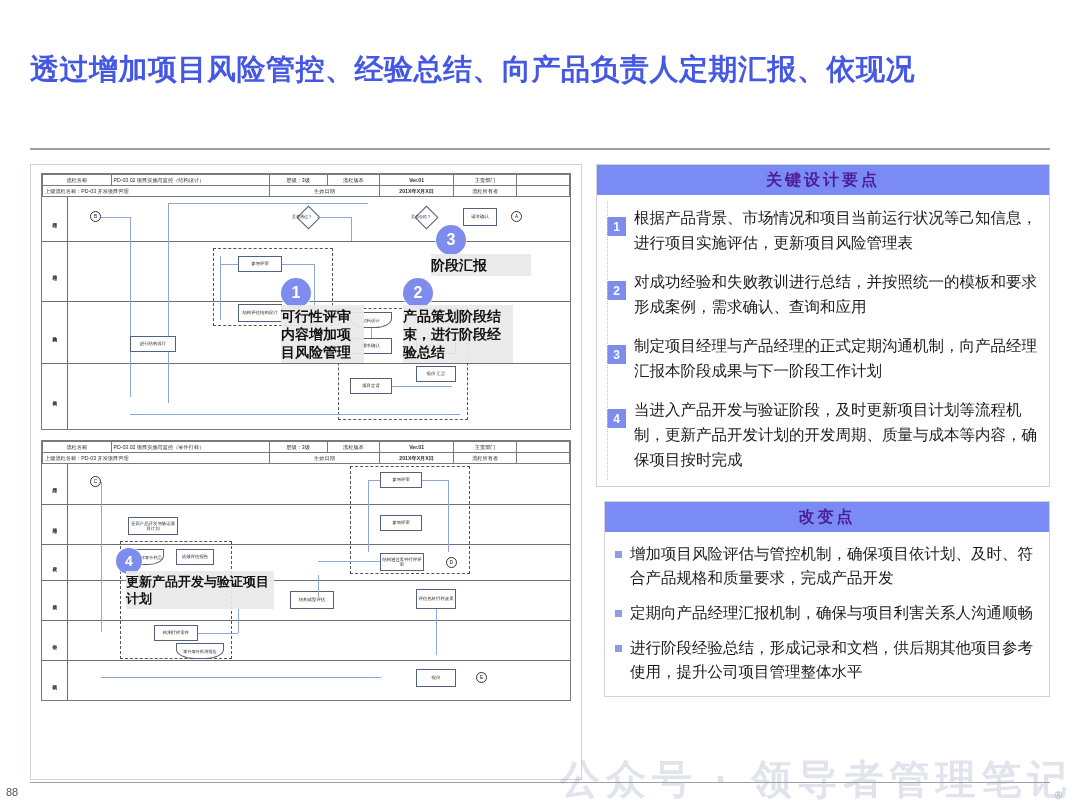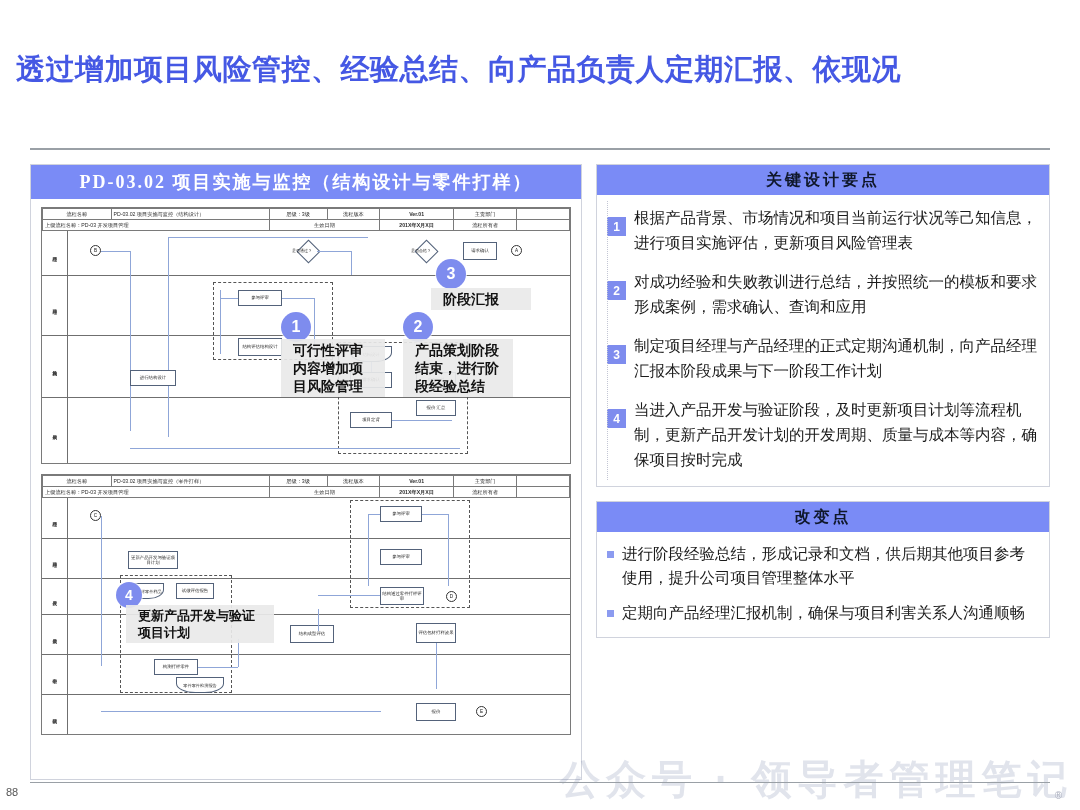--- a/index.html
+++ b/index.html
@@ -5,21 +5,21 @@
   * { box-sizing: border-box; margin: 0; padding: 0; }
   html, body {
     width: 1080px; height: 810px;
     background: #ffffff;
     font-family: "Liberation Sans", "DejaVu Sans", sans-serif;
     overflow: hidden;
   }
   #slide { position: relative; width: 1080px; height: 810px; background:#fff; }
 
   
-  .title-wrap { position:absolute; left:16px; top:52px; width:1020px; }
+  .title-wrap { position:absolute; left:30px; top:52px; width:1020px; }
   .title-line {
     color:#4558E4;
     font-weight:bold;
     font-size:29px;
     line-height:34px;
     letter-spacing:0.5px;
     white-space:nowrap;
   }
   .title-rule {
     position:absolute; left:30px; top:148px; width:1020px; height:2px;
@@ -97,29 +97,29 @@
   
   .callout-badge {
     position:absolute; width:30px; height:30px; border-radius:50%;
     background:#7E8CEE; color:#fff; font-size:16px; font-weight:bold;
     display:flex; align-items:center; justify-content:center;
     box-shadow:0 0 0 1px rgba(255,255,255,.7);
   }
   .callout-badge.small { width:26px; height:26px; font-size:14px; }
   .callout-text {
     position:absolute; background:rgba(233,233,233,0.92); color:#111;
-    font-weight:bold; font-size:14px; line-height:18px; padding:2px 12px;
+    font-weight:bold; font-size:14px; line-height:18px; padding:2px 0;
   }
   .callout-text.sm { font-size:13px; line-height:17px; }
 
   
   .right-col { position:absolute; left:596px; top:164px; width:454px; }
   .panel { border:1px solid #d0d3dd; background:#fff; }
   .panel-head {
-    height:30px; background:#7A8BF6; color:#0f172a;
+    height:30px; background:#7A8BF6; color:#4c1d95;
     display:flex; align-items:center; justify-content:center;
     font-family:"Liberation Serif","DejaVu Serif", serif;
     font-size:16px; letter-spacing:3px; font-weight:600;
   }
   .panel-body { padding:10px 12px 12px 10px; }
 
   .kp-row { display:flex; align-items:flex-start; margin-bottom:14px; }
   .kp-row:last-child { margin-bottom:2px; }
   .kp-num {
     width:19px; height:19px; min-width:19px; background:#7E8CEE; color:#fff;
@@ -177,21 +177,20 @@
 <body>
 
 <div id="slide">
 
   <div class="title-wrap">
     <div class="title-line">透过增加项目风险管控、经验总结、向产品负责人定期汇报、依现况</div>
   </div>
   <div class="title-rule"></div>
 
   <div class="left-panel">
-    <div class="left-band">PD-03.02 项目实施与监控（结构设计与零件打样）</div>
 
     <div class="chart-area">
 
       <div class="flow-card">
         <table class="meta">
           <tbody>
               <tr>
             <td class="c" style="width:13%">流程名称</td>
             <td style="width:30%">PD-03.02 项目实施与监控（结构设计）</td>
             <td class="c" style="width:11%">层级：3级</td>
@@ -351,21 +350,21 @@
             <div class="lane-body">
               <div class="node" style="left:348px; top:8px; width:40px; height:18px;">报价</div>
               <div class="circ" style="left:408px; top:11px;">E</div>
               <div class="conn h" style="left:33px; top:16px; width:280px;"></div>
             </div>
           </div>
         </div>
       </div>
 
       <div class="callout-badge" style="left:250px; top:113px;">1</div>
-      <div class="callout-text" style="left:250px; top:140px; width:104px;">可行性评审内容增加项目风险管理</div>
+      <div class="callout-text" style="left:250px; top:140px; width:83px;">可行性评审内容增加项目风险管理</div>
 
       <div class="callout-badge" style="left:372px; top:113px;">2</div>
       <div class="callout-text" style="left:372px; top:140px; width:110px;">产品策划阶段结束，进行阶段经验总结</div>
 
       <div class="callout-badge" style="left:405px; top:60px;">3</div>
       <div class="callout-text" style="left:400px; top:89px; width:100px;">阶段汇报</div>
 
       <div class="callout-badge small" style="left:85px; top:383px;">4</div>
       <div class="callout-text sm" style="left:95px; top:406px; width:148px;">更新产品开发与验证项目计划</div>
     </div>
@@ -390,30 +389,34 @@
           <div class="kp-num">3</div>
           <div class="kp-text">制定项目经理与产品经理的正式定期沟通机制，向产品经理汇报本阶段成果与下一阶段工作计划</div>
         </div>
         <div class="kp-row">
           <div class="kp-num">4</div>
           <div class="kp-text">当进入产品开发与验证阶段，及时更新项目计划等流程机制，更新产品开发计划的开发周期、质量与成本等内容，确保项目按时完成</div>
         </div>
       </div>
     </div>
 
-    <div class="panel" style="margin-top:14px;">
+    <div class="panel" style="margin-top:14px;margin-left:8px;">
       <div class="panel-head">改变点</div>
       <div class="panel-body">
         <div class="cp-row">
           <div class="cp-bullet"></div>
-          <div class="cp-text">进行阶段经验总结，形成记录和文档，供后期其他项目参考使用，提升公司项目管理整体水平</div>
+          <div class="cp-text">增加项目风险评估与管控机制，确保项目依计划、及时、符合产品规格和质量要求，完成产品开发</div>
         </div>
         <div class="cp-row">
           <div class="cp-bullet"></div>
           <div class="cp-text">定期向产品经理汇报机制，确保与项目利害关系人沟通顺畅</div>
+        </div>
+        <div class="cp-row">
+          <div class="cp-bullet"></div>
+          <div class="cp-text">进行阶段经验总结，形成记录和文档，供后期其他项目参考使用，提升公司项目管理整体水平</div>
         </div>
       </div>
     </div>
   </div>
 
   <div class="watermark">公众号 · 领导者管理笔记</div>
   <div class="footer-rule"></div>
   <div class="page-num">88</div>
   <div class="wm-r">®</div>
 </div>

